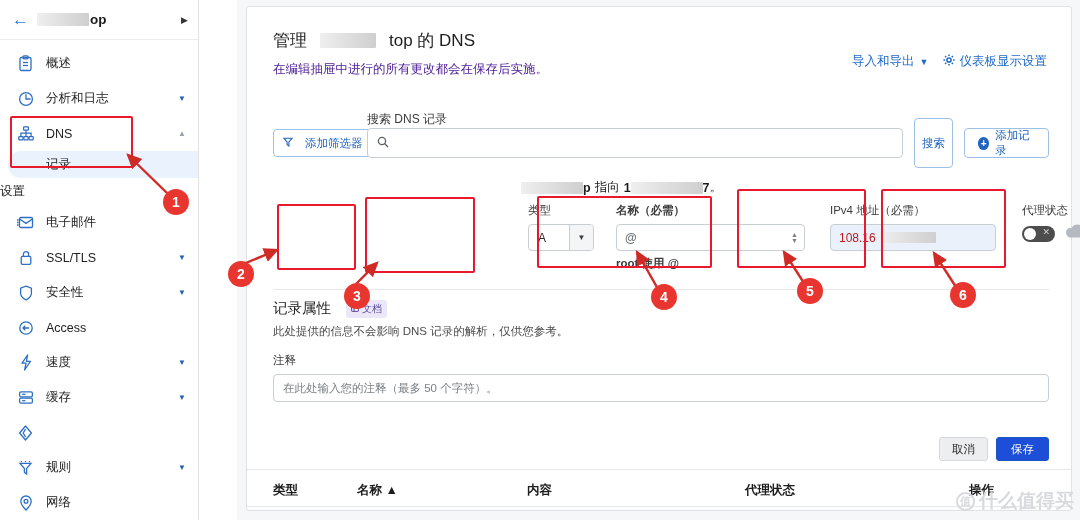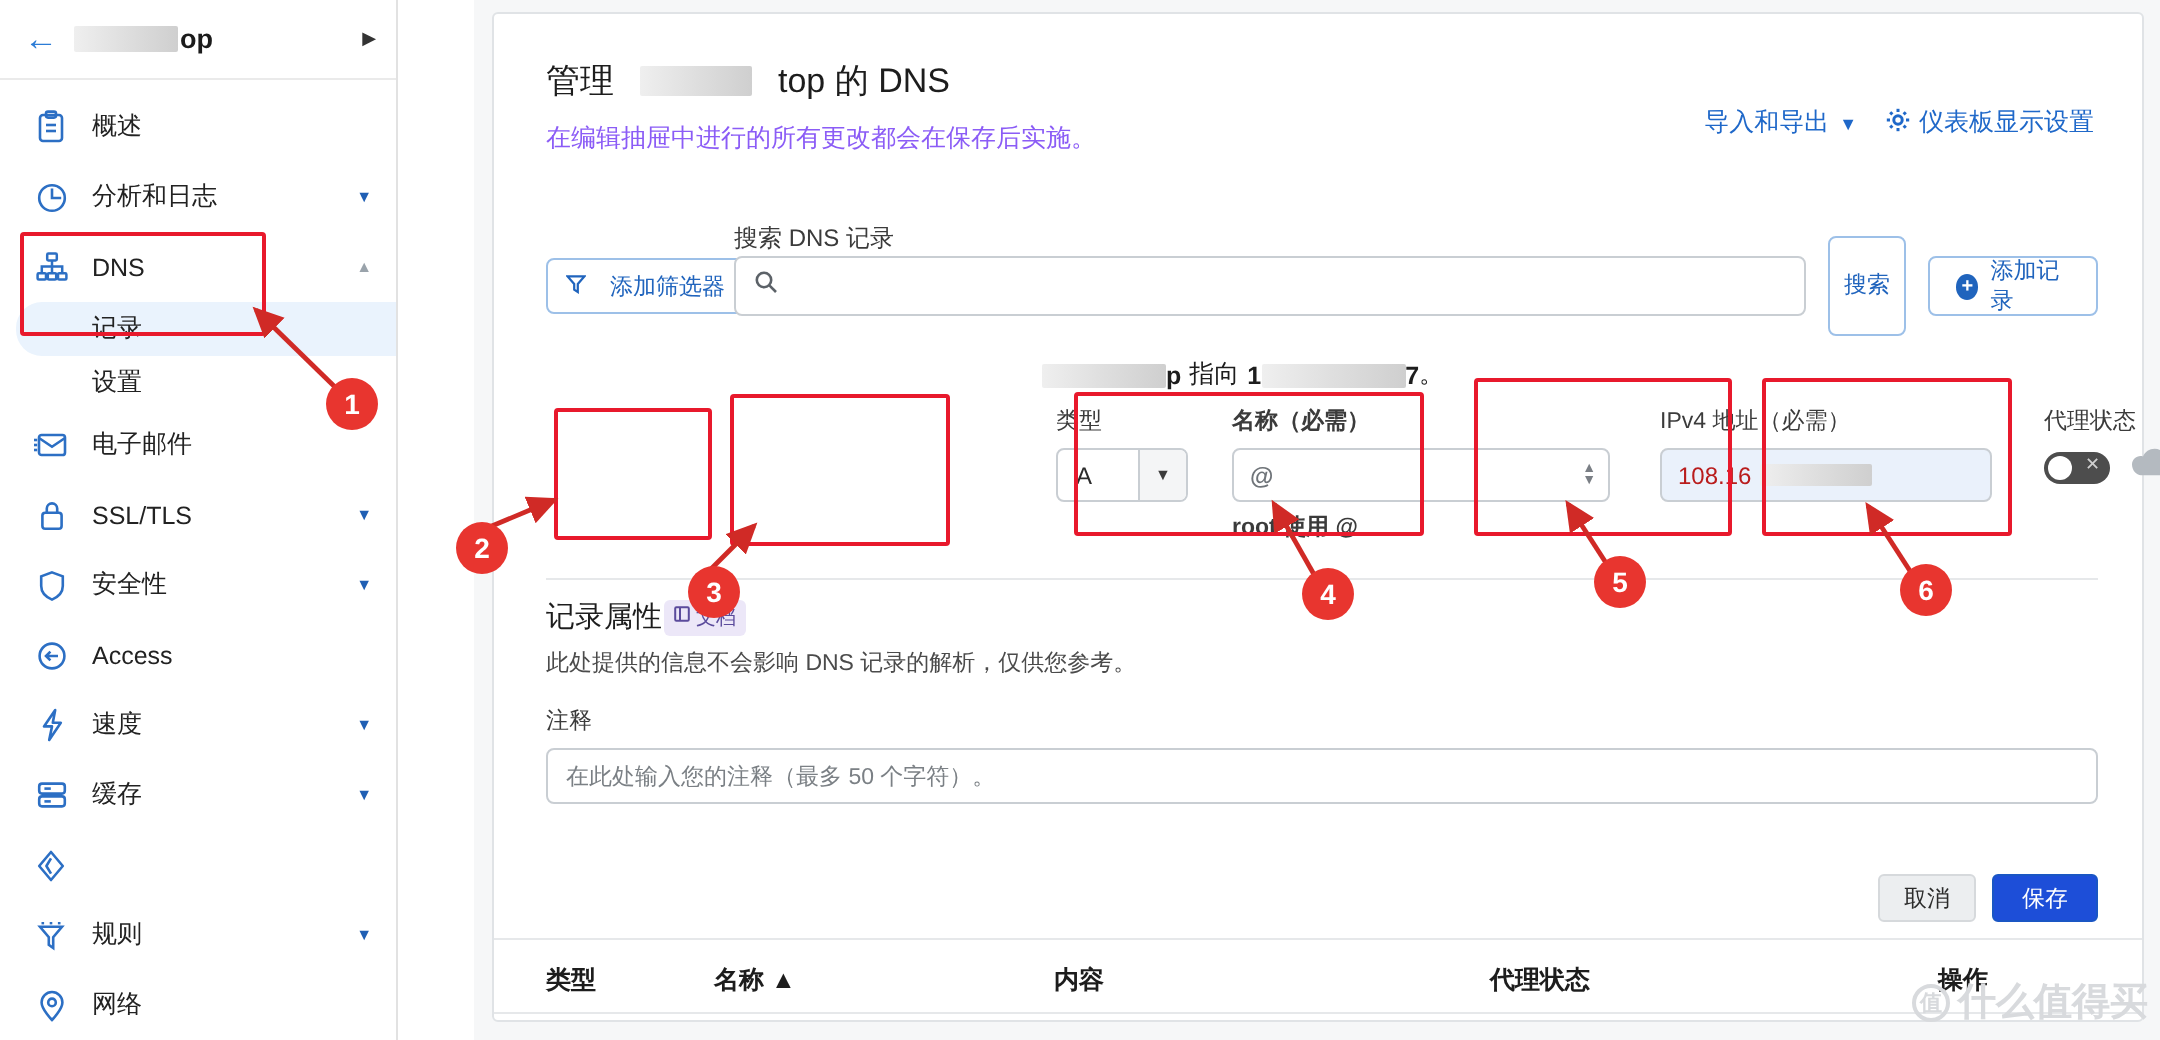--- a/index.html
+++ b/index.html
@@ -32,41 +32,41 @@
   }
   .sb-ic {
     width:19px; min-width:19px; height:19px; margin-right:11px;
     display:flex; align-items:center; justify-content:center; color:#2c6fc4;
   }
   .sb-ic svg { display:block; }
   .sb-lbl { flex:1; white-space:nowrap; }
   .sb-arrow { color:#1f5fb4; font-size:8px; }
   .sb-arrow.up { color:#9aa3ab; }
 
-  .sb-sub { height:27px; display:flex; align-items:center; padding-left:46px; font-size:12.5px; color:#222; }
+  .sb-sub { height:27px; display:flex; align-items:center; font-size:12.5px; color:#222; }
   .sb-sub.active { background:#eaf3fd; border-radius:13px 0 0 13px; margin-left:8px; padding-left:38px; }
 
   
   .hl {
     position:absolute; border:2px solid #e8192c; border-radius:2px;
     pointer-events:none;
   }
 
   
   .main {
     position:absolute; left:237px; top:0; width:843px; height:520px;
     background:#f6f7f8;
   }
   .card {
     position:absolute; left:9px; top:6px; width:826px; height:505px;
     background:#fff; border:1px solid #e0e3e6; border-radius:3px;
   }
   .card-head { padding:22px 26px 0 26px; }
   .title { font-size:17px; color:#1d1d1d; display:flex; align-items:center; gap:12px; }
-  .subtitle { font-size:12.5px; color:#8b5cf6; margin-top:9px; }
+  .subtitle { font-size:12.5px; color:#4c1d95; margin-top:9px; }
   .head-right { position:absolute; right:24px; top:46px; display:flex; align-items:center; gap:14px; font-size:12.5px; }
   .lnk { color:#1f68c9; cursor:pointer; display:flex; align-items:center; gap:5px; }
 
   
   .toolbar { position:absolute; left:26px; top:105px; right:22px; height:48px; }
   .lbl-search { position:absolute; left:94px; top:-1px; font-size:12px; color:#3b3b3b; }
   .btn-filter {
     position:absolute; left:0; top:17px; height:28px; padding:0 9px;
     border:1px solid #9dc0e8; border-radius:4px; background:#fff; color:#2064bd;
     font-size:11.5px; display:flex; align-items:center; gap:12px;
@@ -118,21 +118,21 @@
 
   .toggle-row { display:flex; align-items:center; gap:9px; }
   .tgl { width:33px; height:16px; border-radius:9px; background:#4d4d4d; position:relative; }
   .tgl .knob { position:absolute; left:2px; top:2px; width:12px; height:12px; border-radius:50%; background:#fff; }
   .tgl .x { position:absolute; right:5px; top:1px; color:#cfcfcf; font-size:9px; }
   .cloud { color:#b4bac0; }
 
   
   .divider { position:absolute; left:26px; right:22px; top:282px; height:1px; background:#e6e8ea; }
   .props { position:absolute; left:26px; top:292px; right:22px; }
-  .props-title { font-size:14.5px; color:#1d1d1d; display:flex; align-items:center; gap:1px; }
+  .props-title { font-size:14.5px; color:#1d1d1d; display:flex; align-items:center; gap:15px; }
   .badge-doc { background:#ece7f8; color:#5b4b9c; font-size:10px; border-radius:3px; padding:2px 5px;
                display:flex; align-items:center; gap:3px; }
   .props-desc { font-size:11.5px; color:#4b4b4b; margin-top:6px; }
   .note-lbl { font-size:11.5px; color:#3b3b3b; margin-top:14px; }
   .note-box { margin-top:6px; height:28px; border:1px solid #c9ced3; border-radius:4px; background:#fff;
               display:flex; align-items:center; padding:0 9px; font-size:11.5px; color:#7b8085; }
 
   
   .actions { position:absolute; right:22px; top:430px; display:flex; gap:8px; }
   .btn-cancel { height:24px; padding:0 12px; border:1px solid #d6d9dc; border-radius:3px; background:#eceef0;

